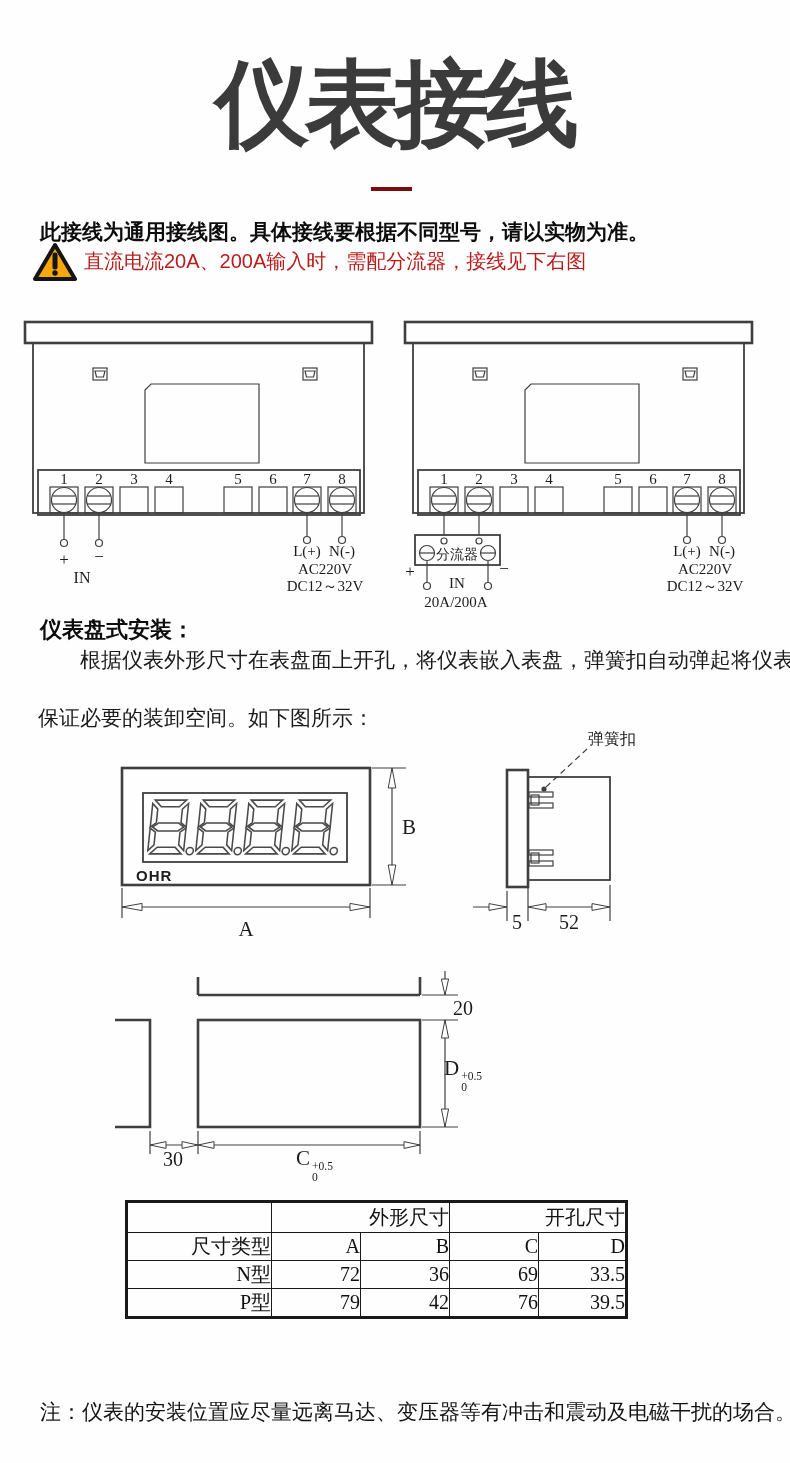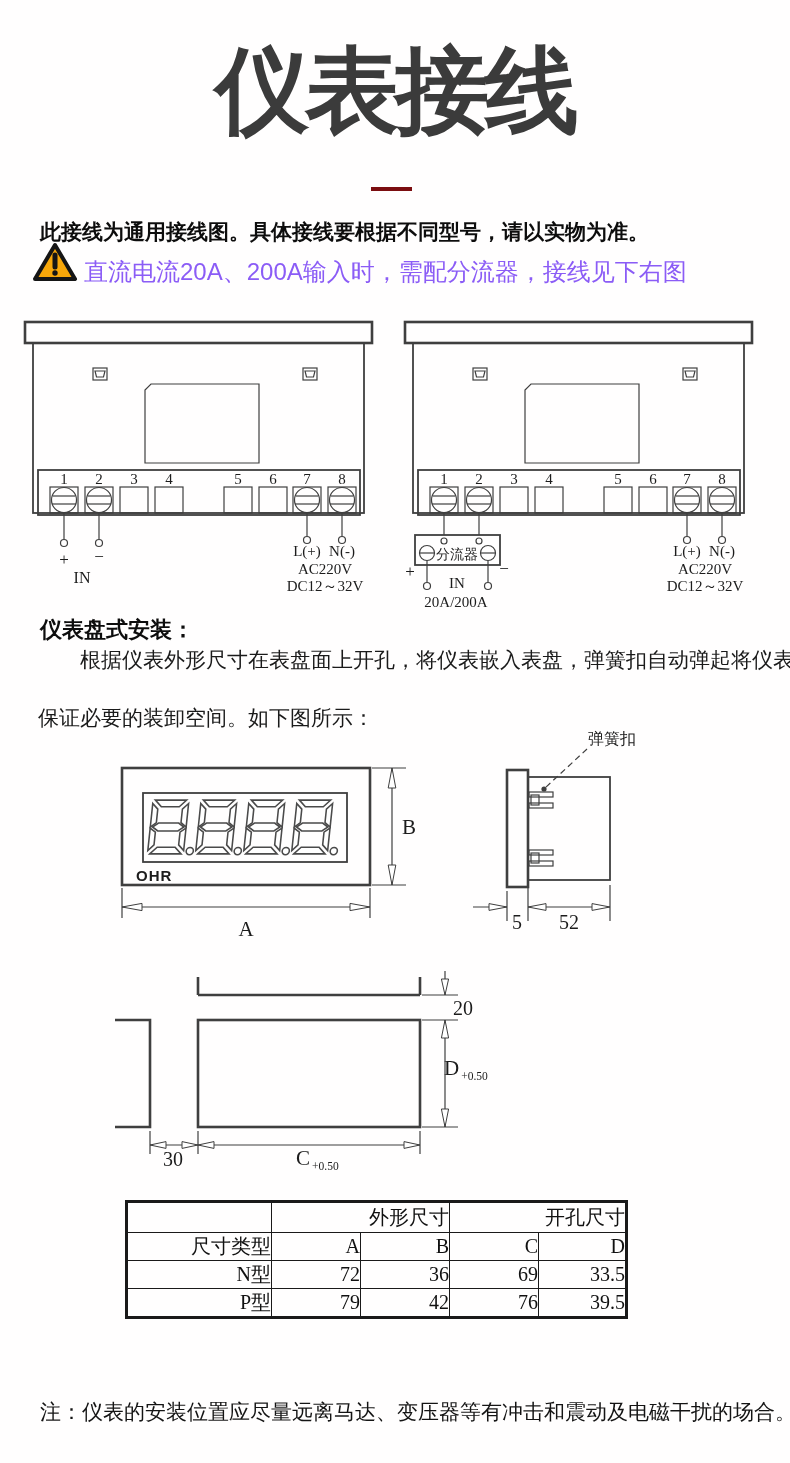--- a/index.html
+++ b/index.html
@@ -1,43 +1,43 @@
 <!DOCTYPE html>
 <html><head>
 <meta charset="utf-8">
 <style>
   html,body{margin:0;padding:0;background:#fff;}
   .page{position:relative;width:790px;height:1463px;background:#fffefe;
         font-family:"Liberation Sans",sans-serif;color:#111;overflow:hidden;}
   .abs{position:absolute;}
-  .title{left:0;top:35px;width:790px;text-align:center;
+  .title{left:0;top:48px;width:790px;text-align:center;
          font-size:94px;line-height:112px;font-weight:bold;color:#3b3b3b;letter-spacing:-4px;}
   .underline{left:371px;top:187px;width:41px;height:4px;background:#7b0d10;}
   .subtitle{left:40px;top:218px;font-size:21px;font-weight:bold;color:#0d0d0d;white-space:nowrap;}
-  .warn-text{left:84px;top:256px;font-size:24px;color:#8b5cf6;white-space:nowrap;}
+  .warn-text{left:84px;top:248px;font-size:20px;color:#b91c1c;white-space:nowrap;}
   .sec-head{left:40px;top:615px;font-size:22px;font-weight:bold;color:#0d0d0d;}
   .para-line{left:38px;font-size:21px;color:#1a1a1a;white-space:nowrap;line-height:28px;}
   .pl0{top:646px;padding-left:42px;}
   .pl1{top:675px;}
   .pl2{top:704px;}
   .note{left:40px;top:1398px;font-size:21px;color:#141414;white-space:nowrap;}
   svg{display:block;}
   .ln{stroke:#3f3f3f;fill:none;}
   .thin{stroke-width:1.2;}
   .mid{stroke-width:1.8;}
   .thick{stroke-width:2.6;}
   .svgtxt{fill:#1c1c1c;font-family:"Liberation Serif","DejaVu Serif",serif;}
   .t14{font-size:14px;} .t15{font-size:15px;} .t16{font-size:16px;} .t17{font-size:17px;}
   .t20{font-size:20px;} .t21{font-size:21px;}
   .arrow{fill:#fff;stroke:#3f3f3f;stroke-width:1;}
   .seg{fill:#fff;stroke:#4a4a4a;stroke-width:1.4;}
   .brand{font-family:"Liberation Sans",sans-serif;font-weight:bold;font-size:15px;fill:#1c1c1c;letter-spacing:1px;}
   .dim-label{position:absolute;font-family:"Liberation Serif","DejaVu Serif",serif;
              font-size:21px;color:#1c1c1c;white-space:nowrap;}
-  .tol{display:inline-flex;flex-direction:row;font-size:11.5px;line-height:11px;
+  .tol{display:inline-flex;flex-direction:column;font-size:11.5px;line-height:11px;
        vertical-align:-5px;margin-left:2px;}
   .dim-table{position:absolute;left:125px;top:1200px;width:500px;border-collapse:collapse;
              table-layout:fixed;font-family:"Liberation Serif","DejaVu Serif",serif;
              font-size:20px;color:#111;}
   .dim-table td{border:1.5px solid #1a1a1a;text-align:right;padding:0;}
   .dim-table{border:3px solid #1a1a1a;}
   .r0 td{height:29px;} .r1 td{height:26px;} .r2 td,.r3 td,.r4 td{height:27px;}
 </style>
 </head>
 <body>

